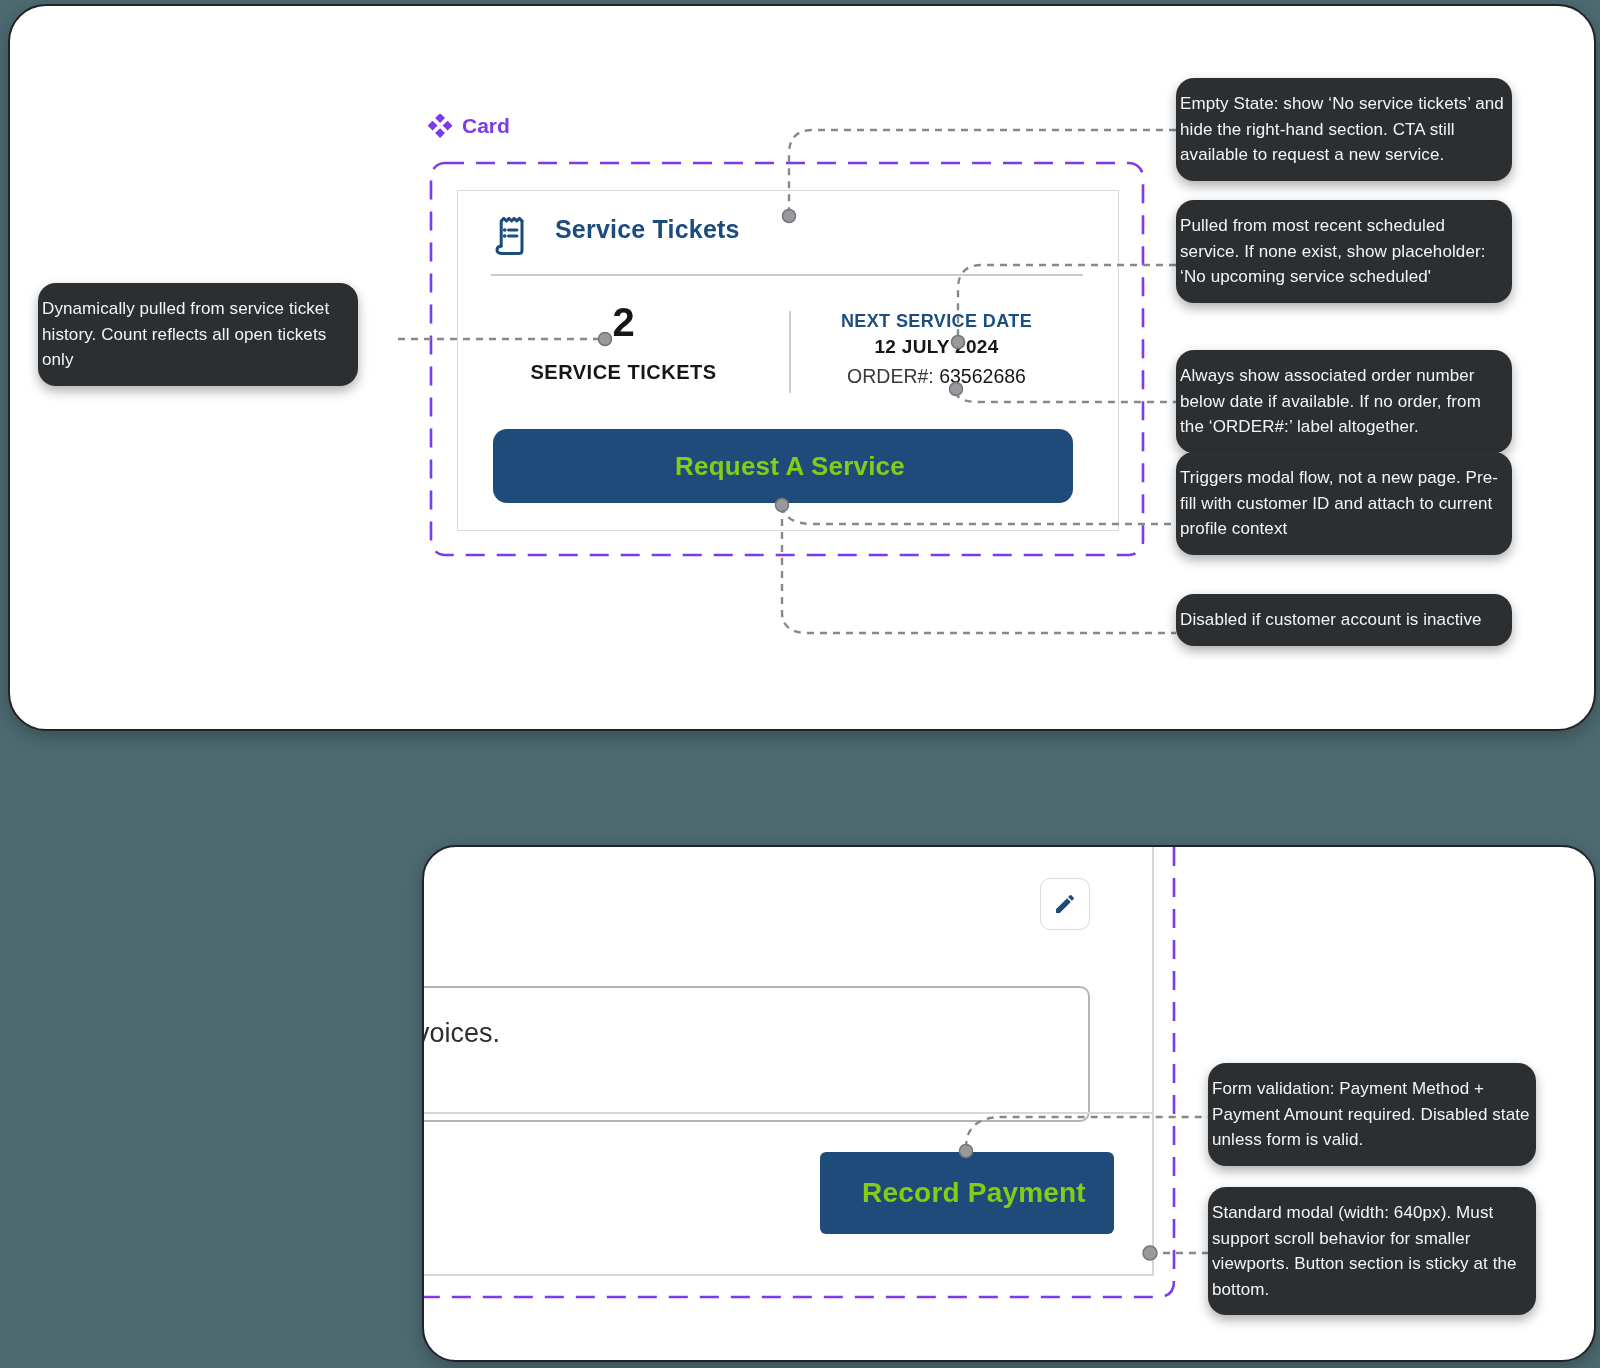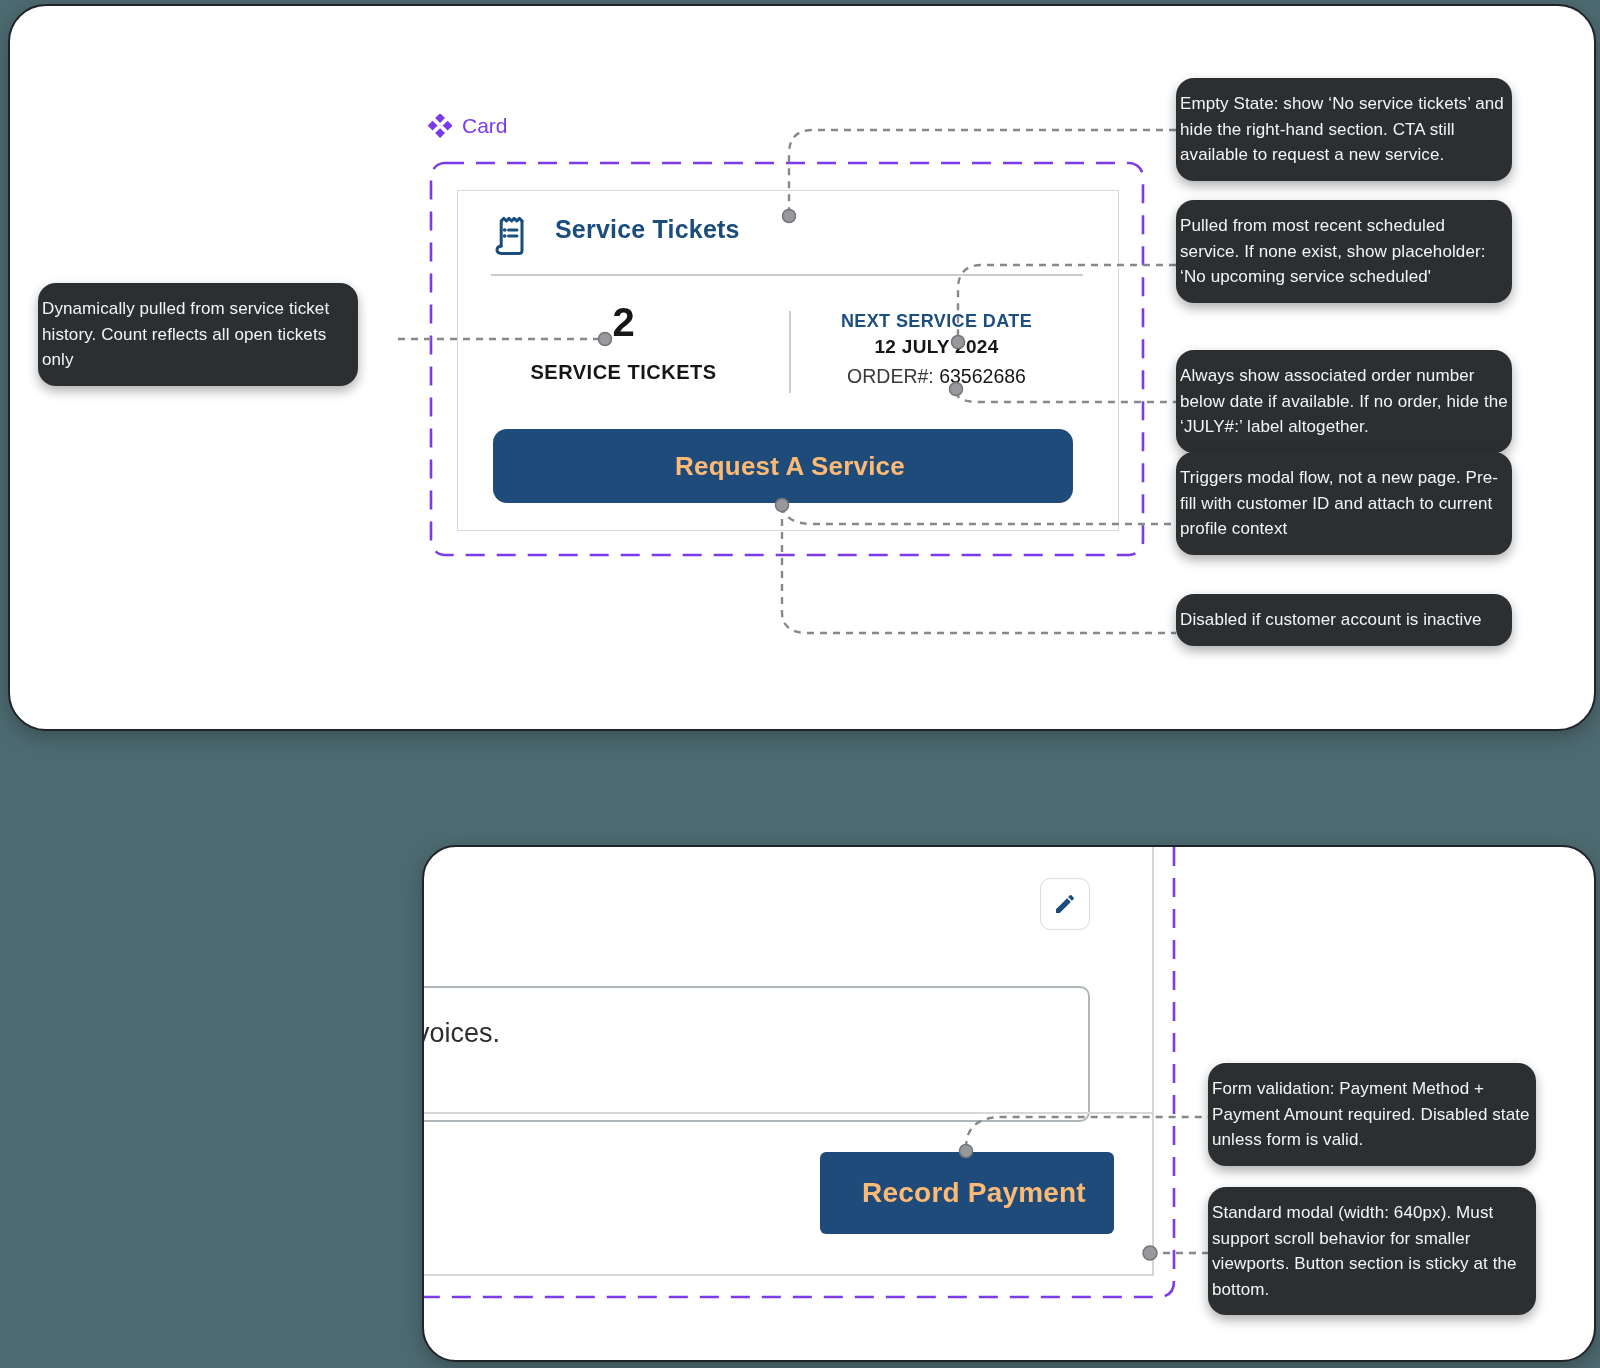--- a/index.html
+++ b/index.html
@@ -3,32 +3,32 @@
 <meta charset="utf-8">
 <style>
   html,body{margin:0;padding:0;background:#4D6A71;}
   .stage{position:relative;width:1600px;height:1368px;background:#4D6A71;overflow:hidden;
          font-family:"Liberation Sans", sans-serif;}
   .abs{position:absolute;}
   .panel{position:absolute;background:#ffffff;border:2.5px solid #202429;border-radius:38px;box-shadow:0 6px 18px rgba(0,0,0,.25);}
   .panel-top{left:8px;top:4px;width:1584px;height:723px;}
   .panel-bottom{left:422px;top:845px;width:1170px;height:513px;border-radius:34px;overflow:hidden;}
   .component-label{left:428px;top:114px;display:flex;align-items:center;gap:10px;color:#7B3BEB;
-                   font-size:21px;font-weight:400;}
+                   font-size:21px;font-weight:700;}
   .inner-card{left:457px;top:190px;width:660px;height:339px;background:#fff;border:1.5px solid #D9D9D9;}
   .card-title{position:absolute;left:97px;top:24px;font-size:25px;font-weight:700;color:#1B4C7E;letter-spacing:.2px;}
   .hdr-divider{position:absolute;left:33px;top:83px;width:592px;height:1.5px;background:#C9CCCE;}
   .stat-value{position:absolute;left:0;top:108px;width:331px;text-align:center;font-size:40px;line-height:46px;font-weight:700;color:#151618;}
   .stat-label{position:absolute;left:0;top:170px;width:331px;text-align:center;font-size:20px;font-weight:700;color:#151618;letter-spacing:.5px;}
   .vdiv{position:absolute;left:331px;top:120px;width:1.5px;height:82px;background:#CBCED0;}
   .ns-label{position:absolute;left:331px;top:120px;width:295px;text-align:center;font-size:18px;line-height:20px;font-weight:700;color:#1D4E80;letter-spacing:.4px;}
   .ns-date{position:absolute;left:331px;top:141px;width:295px;text-align:center;font-size:19px;line-height:29px;font-weight:700;color:#151618;letter-spacing:.3px;}
   .ns-order{position:absolute;left:331px;top:174px;width:295px;text-align:center;font-size:19.5px;line-height:23px;color:#3A3A3A;font-weight:500;}
   .ns-order b{color:#151618;font-weight:400;}
-  .btn{display:flex;align-items:center;justify-content:center;background:#1F4B7B;color:#fdba74;
+  .btn{display:flex;align-items:center;justify-content:center;background:#1F4B7B;color:#84cc16;
        font-weight:700;border:none;border-radius:14px;cursor:pointer;font-family:"Liberation Sans",sans-serif;padding-left:20px;}
   .btn-request{position:absolute;left:35px;top:238px;width:580px;height:74px;font-size:26px;letter-spacing:.2px;}
   .btn-record{position:absolute;left:396px;top:305px;width:294px;height:82px;font-size:28px;border-radius:6px;letter-spacing:.2px;}
   .ann{position:absolute;background:#2C2F32;color:#F3F4F4;border-radius:18px;padding:13px 4px;
        font-size:17px;line-height:25.5px;letter-spacing:.1px;box-shadow:0 5px 12px rgba(0,0,0,.32);}
   .ann.w-r{width:328px;}  
   .ann.w-l{width:312px;}  
   .ann.w-b{width:320px;}  
   .edit-btn{position:absolute;left:616px;top:31px;width:48px;height:50px;background:#fff;border:1.5px solid #D9DDE0;
             border-radius:10px;display:flex;align-items:center;justify-content:center;cursor:pointer;}
@@ -130,21 +130,21 @@
       <circle cx="1150" cy="1253" r="7"></circle>
     </g>
   </svg>
 
   <div class="ann w-l" style="left:38px;top:283px;">Dynamically pulled from service ticket history. Count reflects all open tickets only</div>
 
   <div class="ann w-r" style="left:1176px;top:78px;">Empty State: show ‘No service tickets’ and hide the right-hand section. CTA still available to request a new service.</div>
 
   <div class="ann w-r" style="left:1176px;top:200px;">Pulled from most recent scheduled service. If none exist, show placeholder: ‘No upcoming service scheduled'</div>
 
-  <div class="ann w-r" style="left:1176px;top:350px;">Always show associated order number below date if available. If no order, hide the ‘JULY#:’ label altogether.</div>
+  <div class="ann w-r" style="left:1176px;top:350px;">Always show associated order number below date if available. If no order, from the ‘ORDER#:’ label altogether.</div>
 
   <div class="ann w-r" style="left:1176px;top:452px;">Triggers modal flow, not a new page. Pre-fill with customer ID and attach to current profile context</div>
 
   <div class="ann w-r" style="left:1176px;top:594px;">Disabled if customer account is inactive</div>
 
   <div class="ann w-b" style="left:1208px;top:1063px;">Form validation: Payment Method + Payment Amount required. Disabled state unless form is valid.</div>
 
   <div class="ann w-b" style="left:1208px;top:1187px;">Standard modal (width: 640px). Must support scroll behavior for smaller viewports. Button section is sticky at the bottom.</div>
 
 </div>

